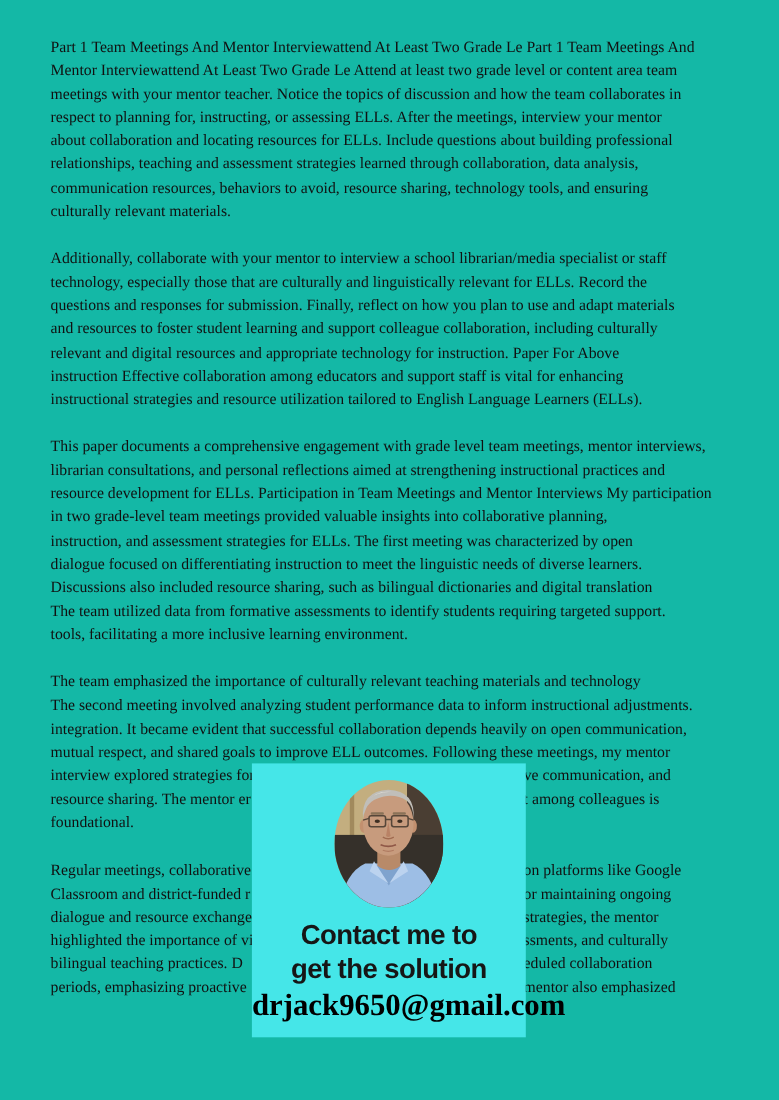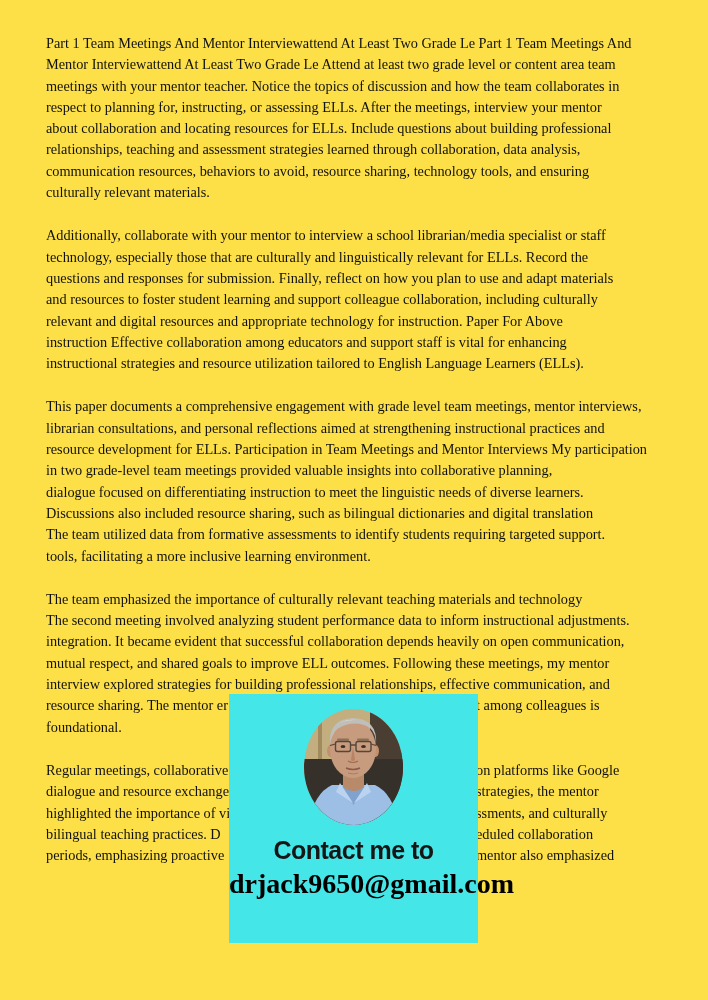--- a/index.html
+++ b/index.html
@@ -61,21 +61,21 @@
     font-family: "Liberation Serif", "DejaVu Serif", serif;
     font-weight: bold;
     font-size: 28px;
     line-height: 26px;
     color: #000000;
   }
 </style>
 </head>
 <body>
 
-<div class="page" style="background: #fde047; color: rgb(17, 17, 17);">
+<div class="page" style="background: #14b8a6; color: rgb(17, 17, 17);">
 
   <div class="essay" id="essay">
       <div class="paragraph">
         <div class="line">Part 1 Team Meetings And Mentor Interviewattend At Least Two Grade Le Part 1 Team Meetings And</div>
         <div class="line">Mentor Interviewattend At Least Two Grade Le Attend at least two grade level or content area team</div>
         <div class="line">meetings with your mentor teacher. Notice the topics of discussion and how the team collaborates in</div>
         <div class="line">respect to planning for, instructing, or assessing ELLs. After the meetings, interview your mentor</div>
         <div class="line">about collaboration and locating resources for ELLs. Include questions about building professional</div>
         <div class="line">relationships, teaching and assessment strategies learned through collaboration, data analysis,</div>
         <div class="line">communication resources, behaviors to avoid, resource sharing, technology tools, and ensuring</div>
@@ -88,36 +88,38 @@
         <div class="line">and resources to foster student learning and support colleague collaboration, including culturally</div>
         <div class="line">relevant and digital resources and appropriate technology for instruction. Paper For Above</div>
         <div class="line">instruction Effective collaboration among educators and support staff is vital for enhancing</div>
         <div class="line">instructional strategies and resource utilization tailored to English Language Learners (ELLs).</div>
       </div>
       <div class="paragraph">
         <div class="line">This paper documents a comprehensive engagement with grade level team meetings, mentor interviews,</div>
         <div class="line">librarian consultations, and personal reflections aimed at strengthening instructional practices and</div>
         <div class="line">resource development for ELLs. Participation in Team Meetings and Mentor Interviews My participation</div>
         <div class="line">in two grade-level team meetings provided valuable insights into collaborative planning,</div>
+        <div class="line">instruction, and assessment strategies for ELLs. The first meeting was characterized by open</div>
         <div class="line">dialogue focused on differentiating instruction to meet the linguistic needs of diverse learners.</div>
         <div class="line">Discussions also included resource sharing, such as bilingual dictionaries and digital translation</div>
         <div class="line">The team utilized data from formative assessments to identify students requiring targeted support.</div>
         <div class="line">tools, facilitating a more inclusive learning environment.</div>
       </div>
       <div class="paragraph">
         <div class="line">The team emphasized the importance of culturally relevant teaching materials and technology</div>
         <div class="line">The second meeting involved analyzing student performance data to inform instructional adjustments.</div>
         <div class="line">integration. It became evident that successful collaboration depends heavily on open communication,</div>
         <div class="line">mutual respect, and shared goals to improve ELL outcomes. Following these meetings, my mentor</div>
         <div class="line">interview explored strategies for building professional relationships, effective communication, and</div>
         <div class="line"><span class="frag-left">resource sharing. The mentor er</span><span class="frag-right">t among colleagues is</span></div>
         <div class="line">foundational.</div>
       </div>
       <div class="paragraph">
         <div class="line"><span class="frag-left">Regular meetings, collaborative</span><span class="frag-right">on platforms like Google</span></div>
+        <div class="line"><span class="frag-left">Classroom and district-funded r</span><span class="frag-right">or maintaining ongoing</span></div>
         <div class="line"><span class="frag-left">dialogue and resource exchange</span><span class="frag-right">strategies, the mentor</span></div>
         <div class="line"><span class="frag-left">highlighted the importance of vi</span><span class="frag-right">ssments, and culturally</span></div>
         <div class="line"><span class="frag-left">bilingual teaching practices. D</span><span class="frag-right">eduled collaboration</span></div>
         <div class="line"><span class="frag-left">periods, emphasizing proactive</span><span class="frag-right">mentor also emphasized</span></div>
       </div>
     </div>
 
   <div class="promo" style="background: rgb(69, 230, 232);">
     <div class="photo">
       <svg width="99" height="116" viewBox="0 0 99 116" xmlns="http://www.w3.org/2000/svg">
@@ -152,17 +154,18 @@
           <ellipse cx="59.5" cy="37.5" rx="2.4" ry="1.6" fill="#3E2F23"></ellipse>
           <path d="M49 38 L47 51 Q49 53 51 51 Z" fill="#B98265"></path>
           <path d="M44 52 Q49 55 54 52" stroke="#A06B50" stroke-width="1.2" fill="none"></path>
           <path d="M42 59 Q49 62 56 59" stroke="#8F5847" stroke-width="1.6" fill="none"></path>
           <path d="M44 64 Q49 66 54 64" stroke="#B07B61" stroke-width="1" fill="none"></path>
         </g>
       </svg>
     </div>
     <div class="promo-title">
       <div>Contact me to</div>
+      <div>get the solution</div>
     </div>
     <div class="promo-email">drjack9650@gmail.com</div>
   </div>
 
 </div>
 
 </body></html>

